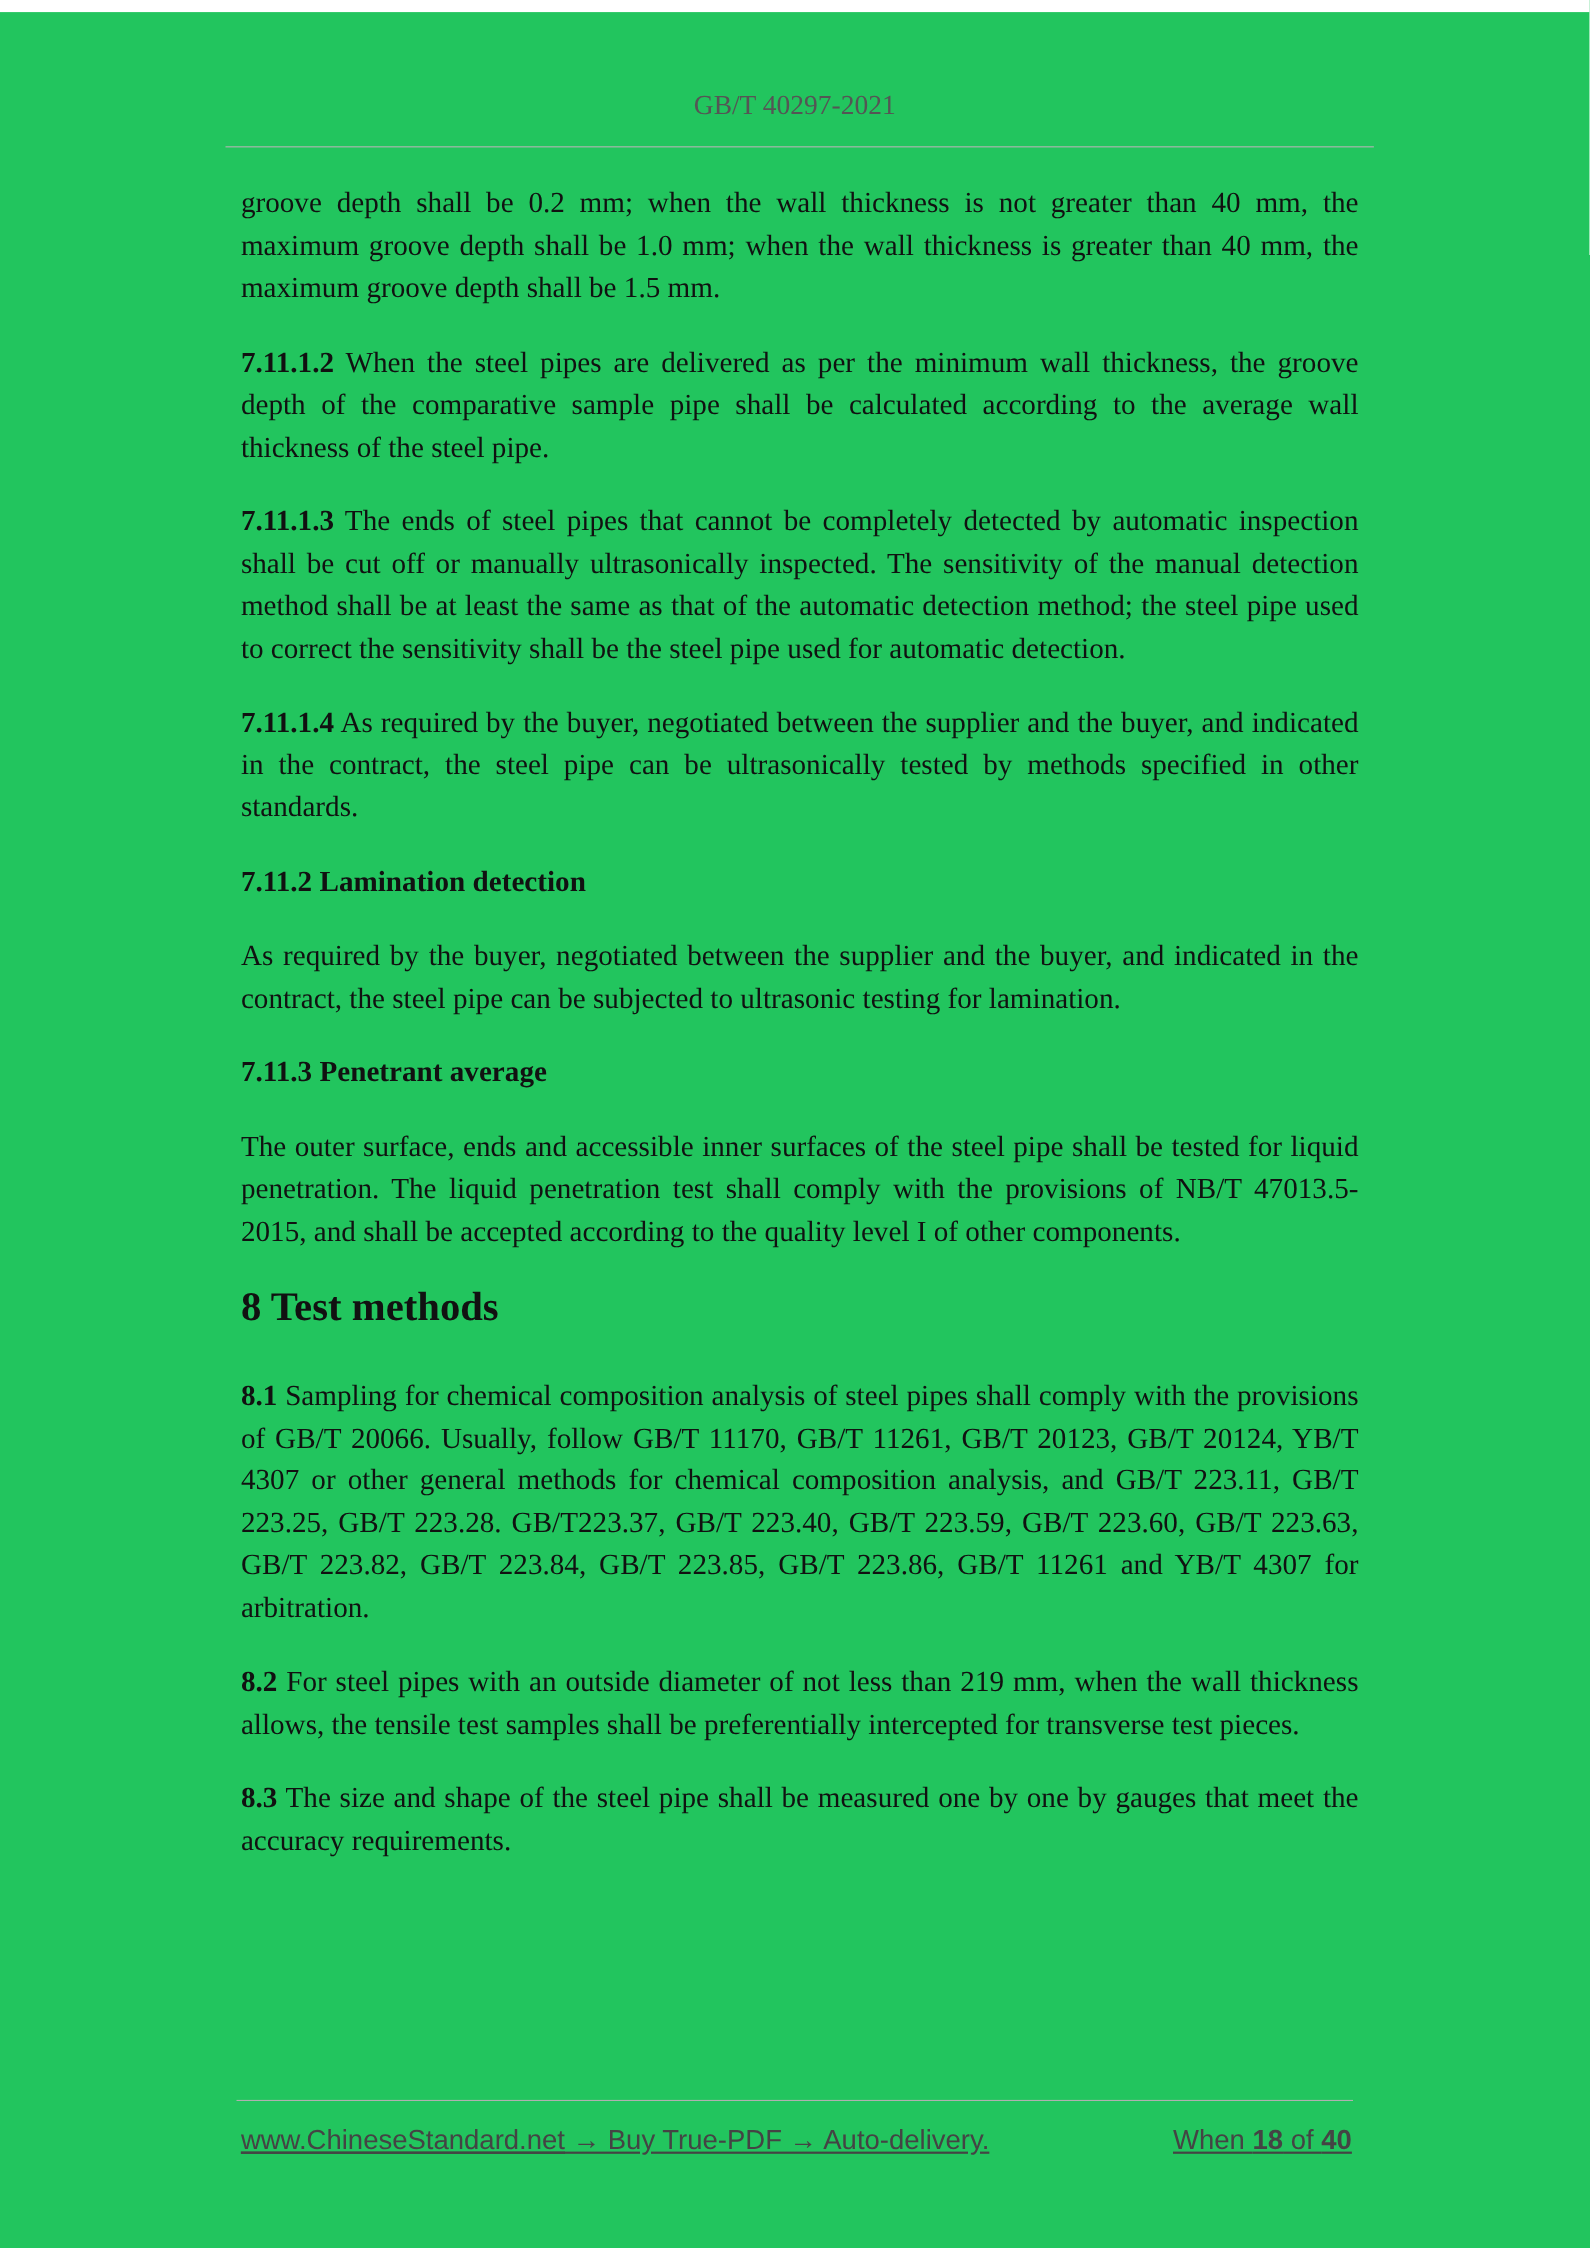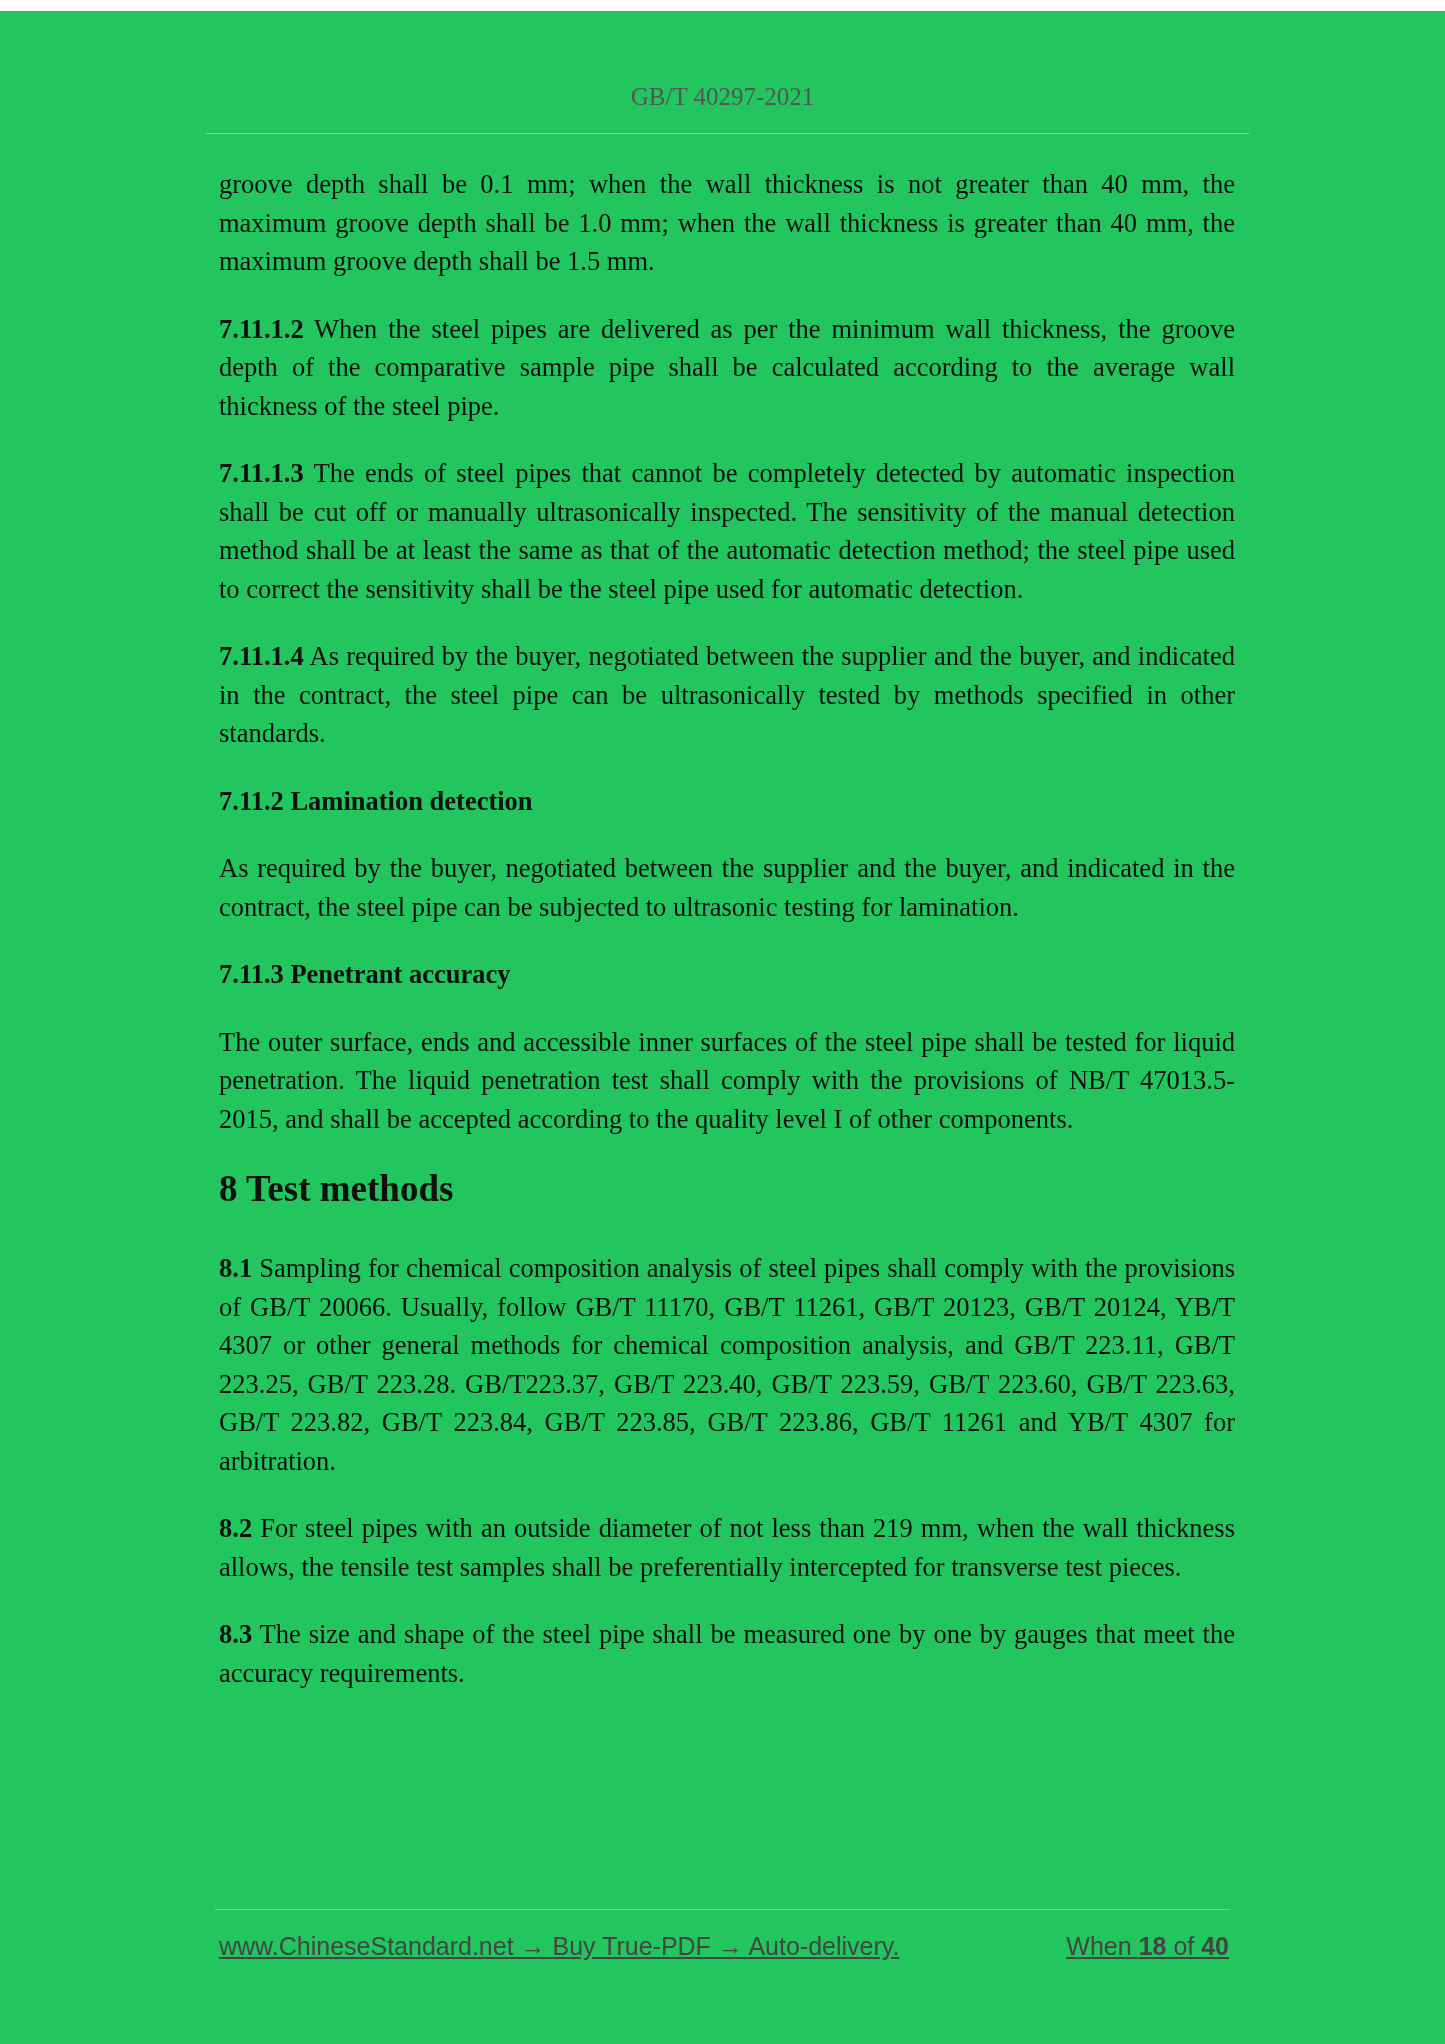--- a/index.html
+++ b/index.html
@@ -34,32 +34,32 @@
     .footer .num { font-weight: bold; color: #444; }
   </style>
 </head>
 <body>
 
 <div class="page">
   <div class="header-title">GB/T 40297-2021</div>
   <div class="header-rule"></div>
 
   <div class="content">
-    <p>groove depth shall be 0.1 mm; when the wall thickness is not greater than 40 mm, the maximum groove depth shall be 1.0 mm; when the wall thickness is greater than 40 mm, the maximum groove depth shall be 1.5 mm.</p>
+    <p>groove depth shall be 0.2 mm; when the wall thickness is not greater than 40 mm, the maximum groove depth shall be 1.0 mm; when the wall thickness is greater than 40 mm, the maximum groove depth shall be 1.5 mm.</p>
 
     <p><b>7.11.1.2</b><span> When the steel pipes are delivered as per the minimum wall thickness, the groove depth of the comparative sample pipe shall be calculated according to the average wall thickness of the steel pipe.</span></p>
 
     <p><b>7.11.1.3</b><span> The ends of steel pipes that cannot be completely detected by automatic inspection shall be cut off or manually ultrasonically inspected. The sensitivity of the manual detection method shall be at least the same as that of the automatic detection method; the steel pipe used to correct the sensitivity shall be the steel pipe used for automatic detection.</span></p>
 
     <p><b>7.11.1.4</b><span> As required by the buyer, negotiated between the supplier and the buyer, and indicated in the contract, the steel pipe can be ultrasonically tested by methods specified in other standards.</span></p>
 
     <div class="subhead">7.11.2 Lamination detection</div>
     <p>As required by the buyer, negotiated between the supplier and the buyer, and indicated in the contract, the steel pipe can be subjected to ultrasonic testing for lamination.</p>
 
-    <div class="subhead">7.11.3 Penetrant accuracy</div>
+    <div class="subhead">7.11.3 Penetrant average</div>
     <p>The outer surface, ends and accessible inner surfaces of the steel pipe shall be tested for liquid penetration. The liquid penetration test shall comply with the provisions of NB/T 47013.5-2015, and shall be accepted according to the quality level I of other components.</p>
 
     <div class="section-h">8 Test methods</div>
 
     <p><b>8.1</b><span> Sampling for chemical composition analysis of steel pipes shall comply with the provisions of GB/T 20066. Usually, follow GB/T 11170, GB/T 11261, GB/T 20123, GB/T 20124, YB/T 4307 or other general methods for chemical composition analysis, and GB/T 223.11, GB/T 223.25, GB/T 223.28. GB/T223.37, GB/T 223.40, GB/T 223.59, GB/T 223.60, GB/T 223.63, GB/T 223.82, GB/T 223.84, GB/T 223.85, GB/T 223.86, GB/T 11261 and YB/T 4307 for arbitration.</span></p>
 
     <p><b>8.2</b><span> For steel pipes with an outside diameter of not less than 219 mm, when the wall thickness allows, the tensile test samples shall be preferentially intercepted for transverse test pieces.</span></p>
 
     <p><b>8.3</b><span> The size and shape of the steel pipe shall be measured one by one by gauges that meet the accuracy requirements.</span></p>
   </div>

